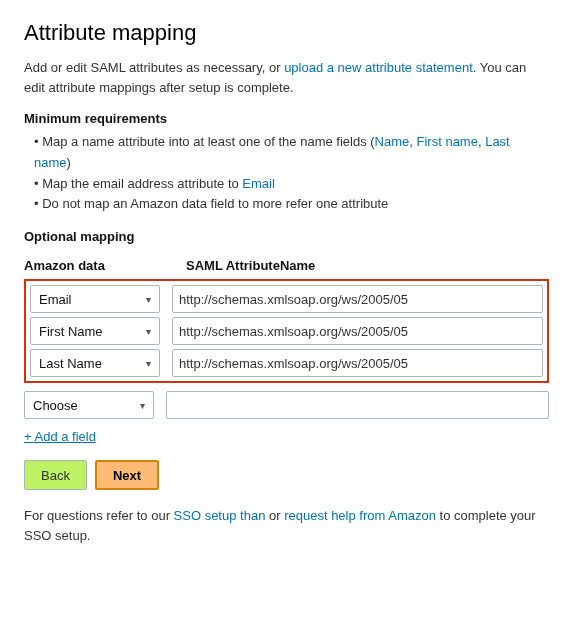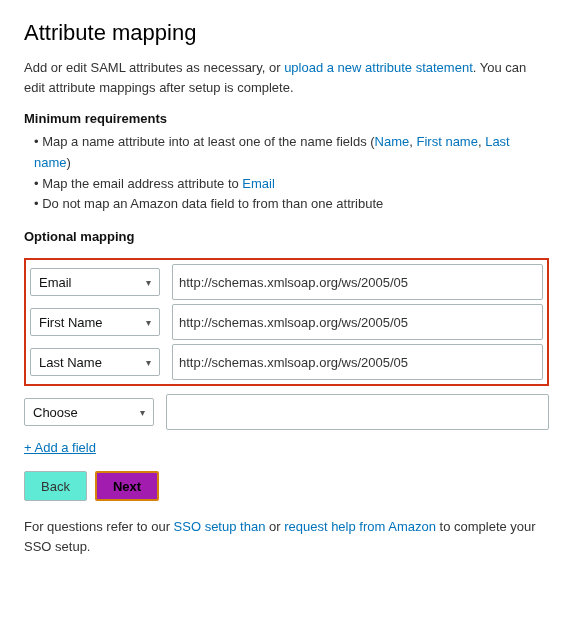--- a/index.html
+++ b/index.html
@@ -93,21 +93,21 @@
       cursor: pointer;
       border-radius: 2px;
     }
     .amazon-select .chevron {
       font-size: 10px;
       color: #555;
     }
     .saml-input {
       flex: 1;
       margin-left: 12px;
-      height: 36px;
+      height: 28px;
       border: 1px solid #aab7b8;
       padding: 0 6px;
       font-size: 13px;
       color: #333;
       border-radius: 2px;
       background: #fff;
     }
     .optional-row {
       display: flex;
       align-items: center;
@@ -122,31 +122,31 @@
     }
     .btn-row {
       display: flex;
       gap: 8px;
       margin-bottom: 16px;
     }
     .btn-back {
       height: 30px;
       padding: 0 16px;
       border: 1px solid #aab7b8;
-      background: #5eead4;
+      background: #bef264;
       font-size: 13px;
       cursor: pointer;
       border-radius: 2px;
       color: #333;
     }
     .btn-next {
       height: 30px;
       padding: 0 16px;
       border: 2px solid #d5820b;
-      background: #a21caf;
+      background: #fdba74;
       font-size: 13px;
       font-weight: bold;
       cursor: pointer;
       border-radius: 2px;
       color: #000;
     }
     .footer {
       font-size: 13px;
       color: #333;
       line-height: 1.5;
@@ -161,29 +161,33 @@
 
 <p class="intro">
   <span>Add or edit SAML attributes as necessary, or </span><a href="#">upload a new attribute statement</a><span>. You can edit attribute mappings after setup is complete.</span>
 </p>
 
 <div class="section">
   <div class="section-title">Minimum requirements</div>
   <ul>
     <li>Map a name attribute into at least one of the name fields (<a href="#">Name</a>, <a href="#">First name</a>, <a href="#">Last name</a>)</li>
     <li>Map the email address attribute to <a href="#">Email</a></li>
-    <li>Do not map an Amazon data field to from than one attribute</li>
+    <li>Do not map an Amazon data field to more refer one attribute</li>
   </ul>
 </div>
 
 <div class="section">
   <div class="section-title">Optional mapping</div>
 </div>
 
 <div class="mapping-table">
+  <div class="mapping-header">
+    <div class="col-amazon">Amazon data</div>
+    <div class="col-saml">SAML AttributeName</div>
+  </div>
 
   <div class="required-rows">
     
     <div class="mapping-row">
       <div class="amazon-select">
         <span>Email</span>
         <span class="chevron">▾</span>
       </div>
       <input class="saml-input" type="text" value="http://schemas.xmlsoap.org/ws/2005/05" style="">
     </div>

